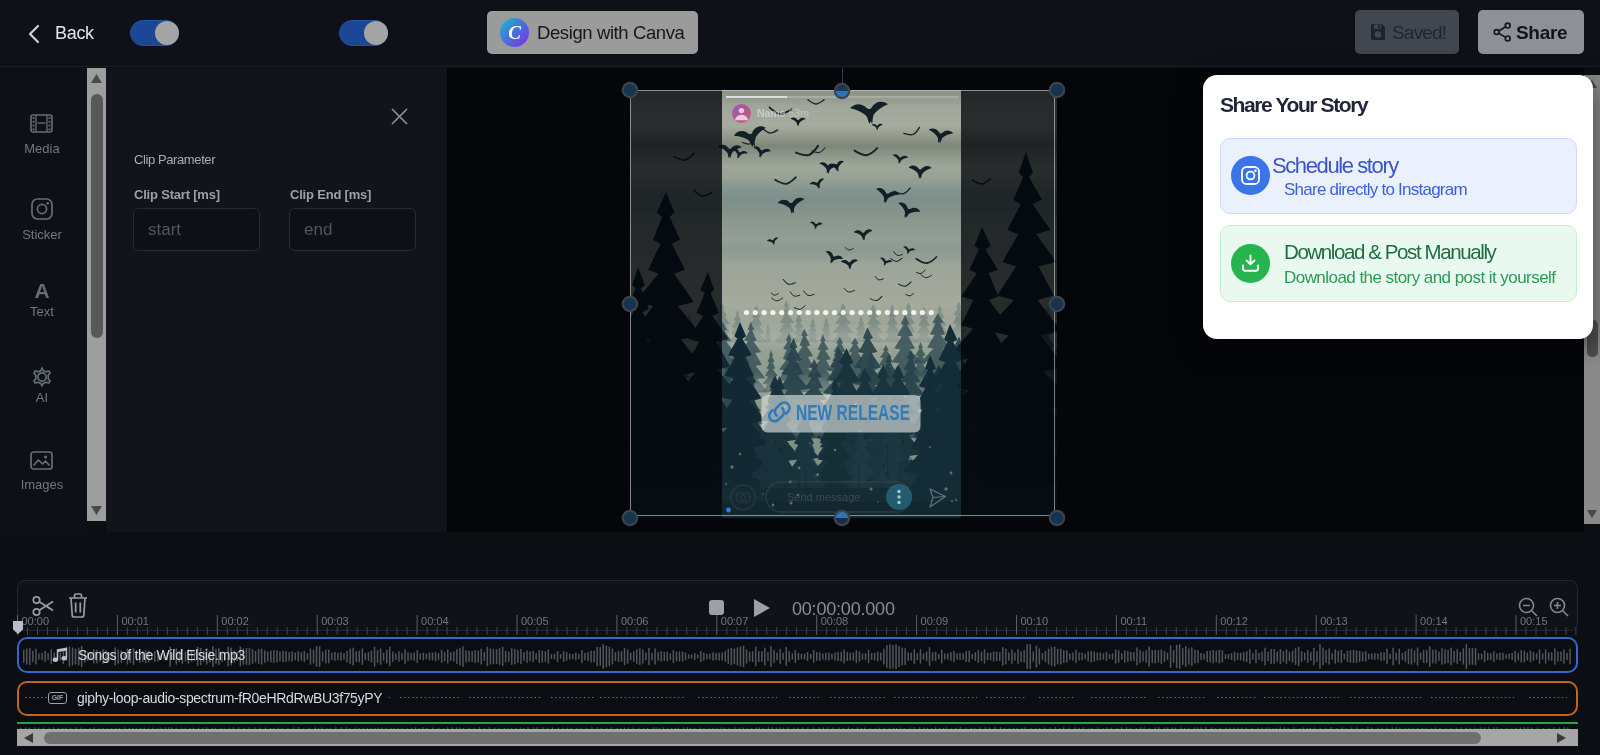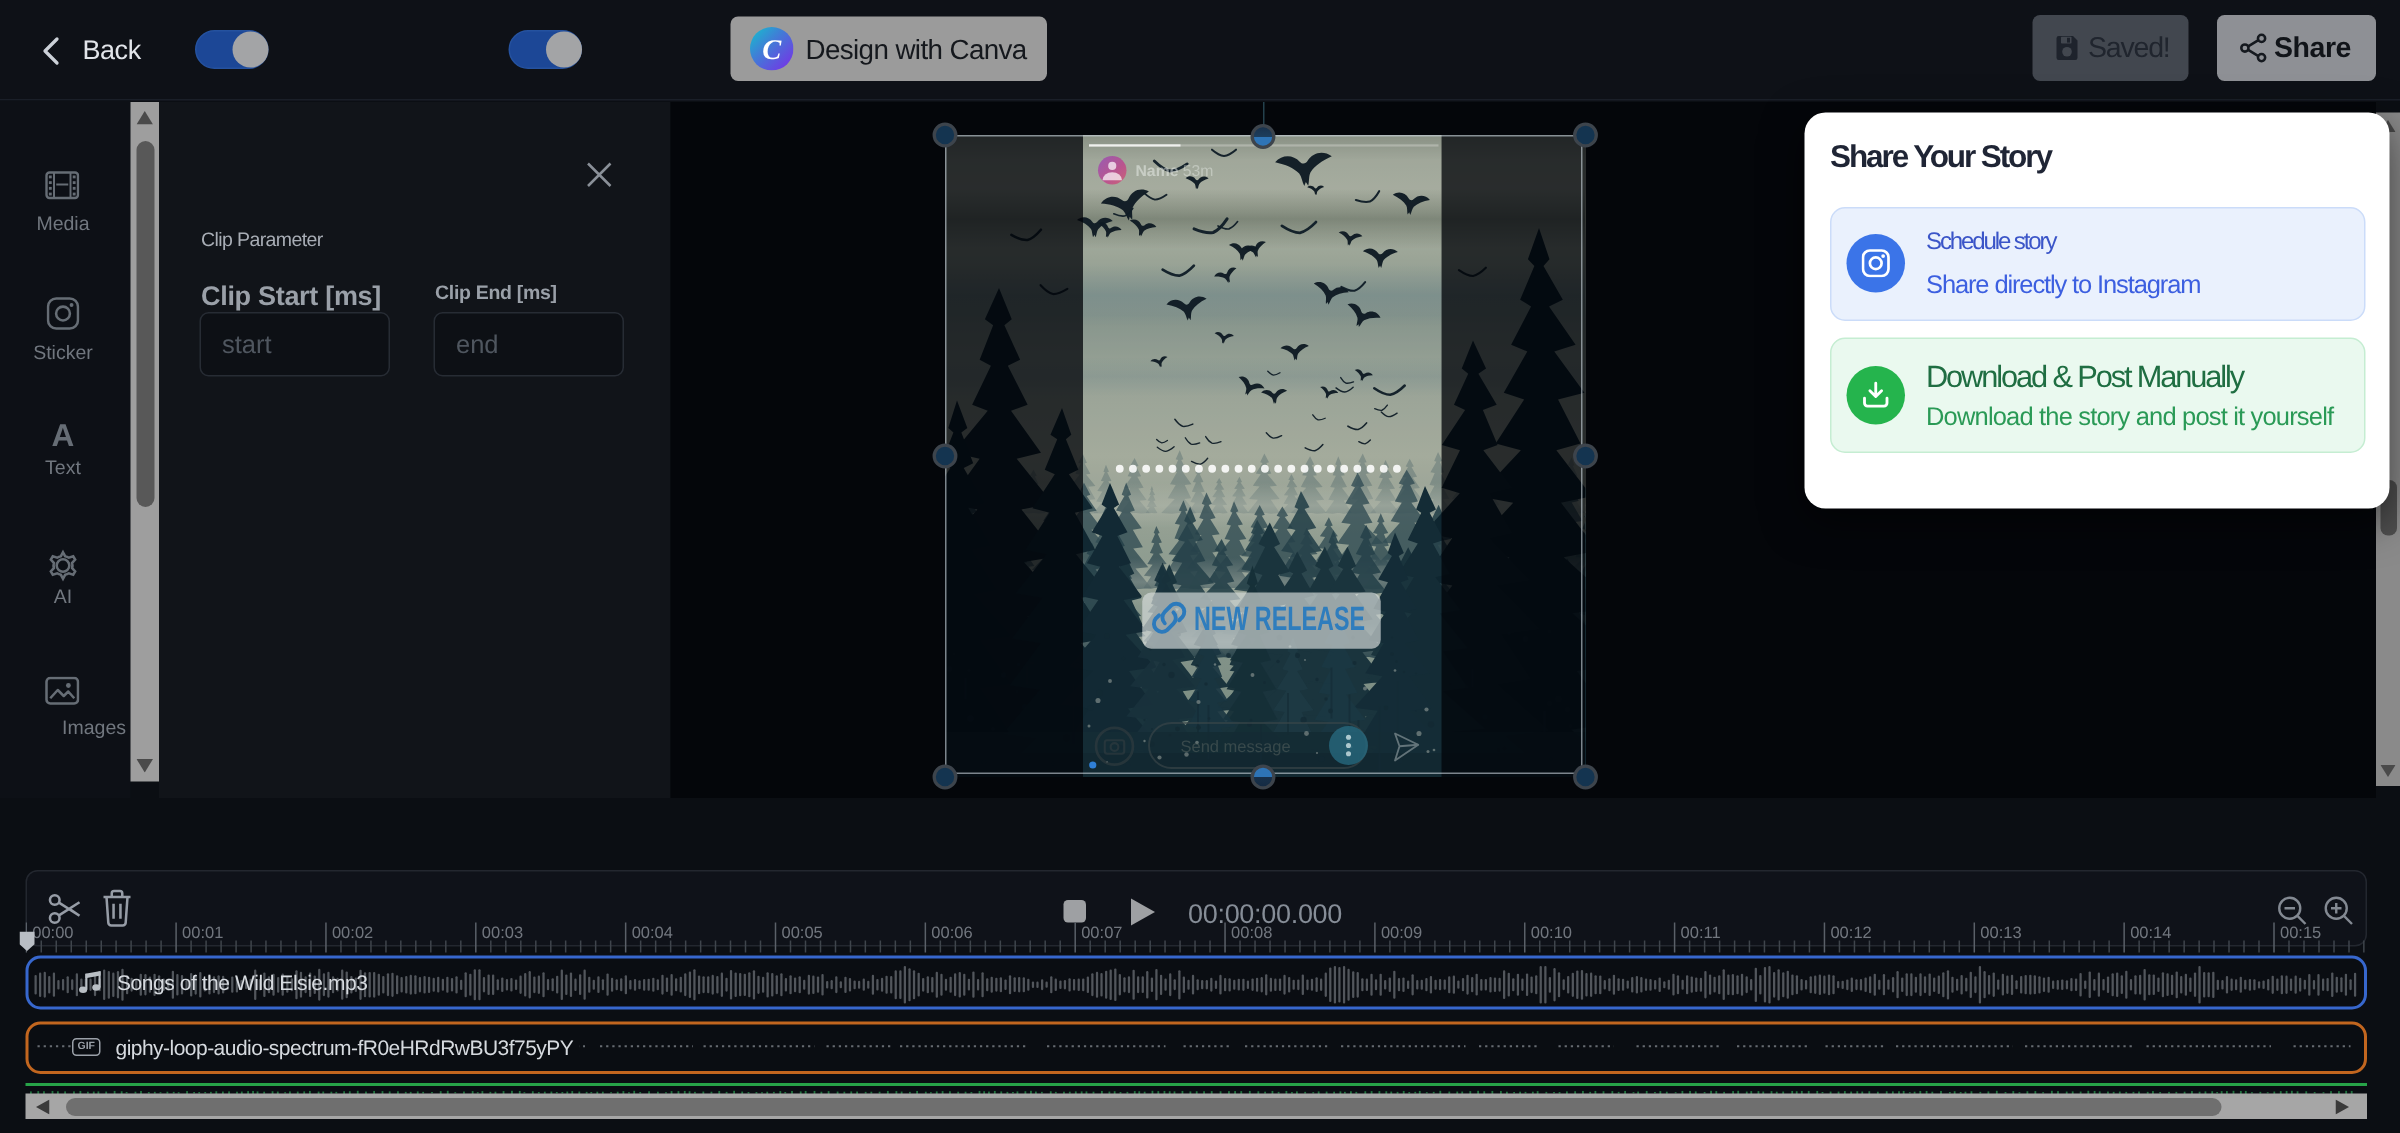--- a/index.html
+++ b/index.html
@@ -91,39 +91,39 @@
       </g>
     </svg>
   <div class="abs" style="left:0;top:323px;width:84px;text-align:center;font-size:13px;color:#71777f">AI</div>
   <svg class="abs" style="left:30px;top:384px" width="23" height="19" viewBox="0 0 23 19">
       <g fill="none" stroke="#666d75" stroke-width="1.7">
         <rect x="1" y="1" width="21" height="17" rx="2.5"></rect>
         <path d="M3.5 14.5 L8.5 9 L12.5 13 L15.5 10 L19.5 14.5" stroke-linejoin="round"></path>
       </g>
       <circle cx="15.6" cy="6" r="1.6" fill="#666d75"></circle>
     </svg>
-  <div class="abs" style="left:0;top:410px;width:84px;text-align:right;font-size:13px;color:#71777f">Images</div>
+  <div class="abs" style="left:0;top:410px;width:84px;text-align:center;font-size:13px;color:#71777f">Images</div>
 </div>
 
 <div class="abs" style="left:87px;top:68px;width:19px;height:453px;background:#9e9e9e">
   <svg class="abs" style="left:4px;top:6px" width="11" height="9">
       <path d="M5.5 0 L11 9 L0 9 Z" fill="#4a4a4a"></path>
     </svg>
   <div class="abs" style="left:3.5px;top:26px;width:12px;height:244px;background:#585858;border-radius:6px"></div>
   <svg class="abs" style="left:4px;top:438px" width="11" height="9">
       <path d="M0 0 L11 0 L5.5 9 Z" fill="#4a4a4a"></path>
     </svg>
 </div>
 
 <div class="abs" style="left:106px;top:68px;width:341px;height:464px;background:#111419">
   <svg class="abs" style="left:284px;top:39px" width="19" height="19" viewBox="0 0 19 19">
     <path d="M2 2 L17 17 M17 2 L2 17" stroke="#8a9098" stroke-width="1.7" fill="none"></path>
   </svg>
   <div class="abs" style="left:28px;top:84px;font-size:13px;color:#a8adb5;font-weight:400;letter-spacing:-0.4px">Clip Parameter</div>
-  <div class="abs" style="left:28px;top:119px;font-size:18px;color:#9aa0a8;font-weight:700;letter-spacing:-0.2px">Clip Start [ms]</div>
+  <div class="abs" style="left:28px;top:119px;font-size:13px;color:#9aa0a8;font-weight:700;letter-spacing:-0.2px">Clip Start [ms]</div>
   <div class="abs" style="left:184px;top:119px;font-size:13px;color:#9aa0a8;font-weight:700;letter-spacing:-0.2px">Clip End [ms]</div>
   <div class="abs" style="left:27px;top:140px;width:127px;height:43px;background:#0d1015;border:1px solid #272c34;border-radius:6px;line-height:41px;padding-left:14px;font-size:17px;color:#4f565f">start</div>
   <div class="abs" style="left:183px;top:140px;width:127px;height:43px;background:#0d1015;border:1px solid #272c34;border-radius:6px;line-height:41px;padding-left:14px;font-size:17px;color:#4f565f">end</div>
 </div>
 
 <div class="abs" style="left:447px;top:68px;width:1137px;height:464px;background:#04060a">
   <div class="abs" style="left:394.5px;top:0;width:1.5px;height:16px;background:#24414d"></div>
   <div class="abs" style="left:183px;top:22px;width:427px;height:428px">
     <svg width="427" height="428" viewBox="0 0 427 428" style="position:absolute;left:0;top:0;display:block">
         <defs>
@@ -676,21 +676,21 @@
   <div class="abs" style="left:17px;top:18px;font-size:21px;font-weight:700;color:#1f2535;letter-spacing:-1.4px">Share Your Story</div>
   <div class="abs" style="left:17px;top:63px;width:357px;height:76px;background:#eaf1fd;border:1px solid #cbdcf9;border-radius:10px"></div>
   <div class="abs" style="left:28px;top:81px;width:39px;height:39px;border-radius:50%;background:#3b74e8"></div>
   <svg class="abs" style="left:38px;top:91px" width="19" height="19" viewBox="0 0 19 19">
       <g fill="none" stroke="#ffffff" stroke-width="1.8">
         <rect x="1" y="1" width="17" height="17" rx="4.6"></rect>
         <circle cx="9.5" cy="9.5" r="3.9"></circle>
       </g>
       <circle cx="14.4" cy="4.7" r="1.25" fill="#ffffff"></circle>
     </svg>
-  <div class="abs" style="left:81px;top:78px;font-size:16px;color:#3b55c8;letter-spacing:-1.4px">Schedule story</div>
+  <div class="abs" style="left:69px;top:78px;font-size:22px;color:#3b55c8;letter-spacing:-1.4px">Schedule story</div>
   <div class="abs" style="left:81px;top:105px;font-size:17px;color:#3c5fe0;letter-spacing:-0.75px">Share directly to Instagram</div>
   <div class="abs" style="left:17px;top:150px;width:357px;height:77px;background:#eaf9ef;border:1px solid #c5edd2;border-radius:10px"></div>
   <div class="abs" style="left:28px;top:169px;width:39px;height:39px;border-radius:50%;background:#25b44d"></div>
   <svg class="abs" style="left:38px;top:179px" width="19" height="19" viewBox="0 0 19 19">
       <g stroke="#ffffff" stroke-width="1.9" fill="none" stroke-linecap="round" stroke-linejoin="round">
         <path d="M9.5 1.5 V10 M5.6 6.5 L9.5 10.4 L13.4 6.5"></path>
         <path d="M2 11.5 v3.2 a2 2 0 0 0 2 2 h11 a2 2 0 0 0 2 -2 v-3.2"></path>
       </g>
     </svg>
   <div class="abs" style="left:81px;top:165px;font-size:20.5px;color:#1f6e42;letter-spacing:-1.4px">Download &amp; Post Manually</div>

